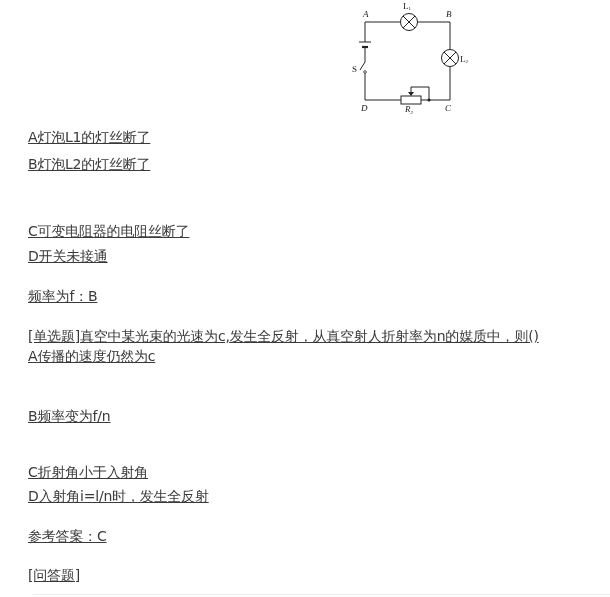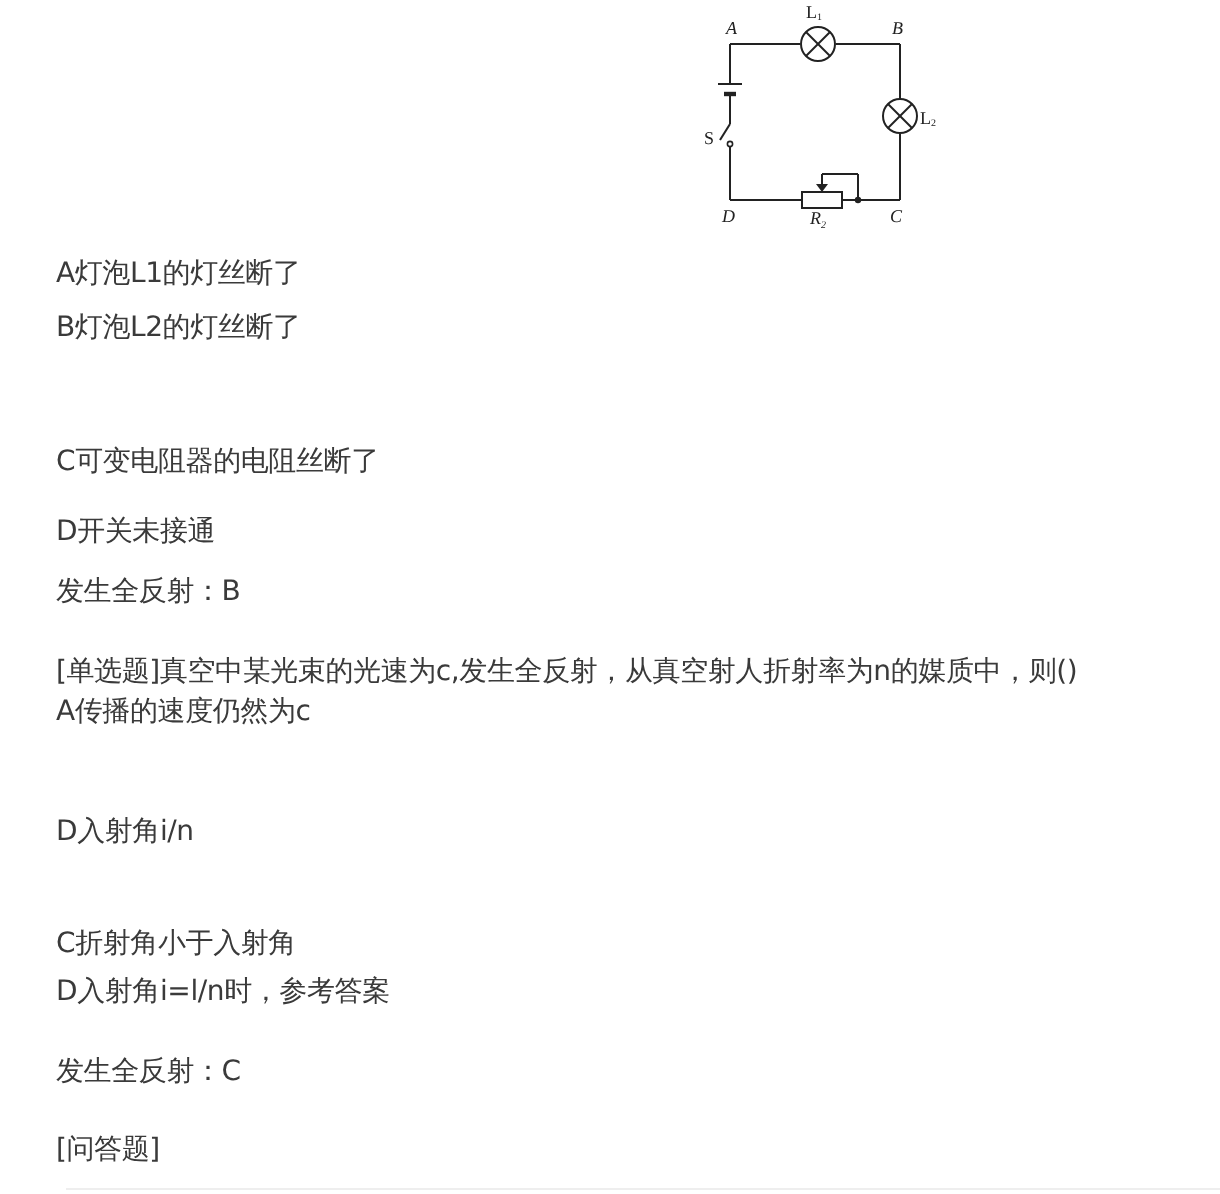--- a/index.html
+++ b/index.html
@@ -29,20 +29,21 @@
       top: 0;
       width: 575px;
     }
     .line {
       position: absolute;
       left: 0;
       font-size: 14px;
       line-height: 18px;
       white-space: nowrap;
       letter-spacing: -0.2px;
+      text-decoration: underline;
     }
     .bottom-rule {
       position: absolute;
       left: 33px;
       right: 0;
       top: 594px;
       height: 1px;
       background: #eeeeee;
     }
   </style>
@@ -102,24 +103,24 @@
       <text x="115" y="62"><tspan>L</tspan><tspan font-size="5" dy="1">2</tspan></text>
       <text x="7" y="72">S</text>
     </g>
   </svg>
 </div>
 
 <div class="lines">
   <div class="line" style="top:128px">A灯泡L1的灯丝断了</div>
   <div class="line" style="top:155px">B灯泡L2的灯丝断了</div>
   <div class="line" style="top:222px">C可变电阻器的电阻丝断了</div>
-  <div class="line" style="top:257px">D开关未接通</div>
-  <div class="line" style="top:287px">发生全反射：B</div>
+  <div class="line" style="top:247px">D开关未接通</div>
+  <div class="line" style="top:287px">频率为f：B</div>
   <div class="line" style="top:327px">[单选题]真空中某光束的光速为c,发生全反射，从真空射人折射率为n的媒质中，则()</div>
   <div class="line" style="top:347px">A传播的速度仍然为c</div>
-  <div class="line" style="top:407px">D入射角i/n</div>
+  <div class="line" style="top:407px">B频率变为f/n</div>
   <div class="line" style="top:463px">C折射角小于入射角</div>
-  <div class="line" style="top:487px">D入射角i=l/n时，参考答案</div>
-  <div class="line" style="top:527px">发生全反射：C</div>
+  <div class="line" style="top:487px">D入射角i=l/n时，发生全反射</div>
+  <div class="line" style="top:527px">参考答案：C</div>
   <div class="line" style="top:566px">[问答题]</div>
 </div>
 
 <div class="bottom-rule"></div>
 
 </body></html>

